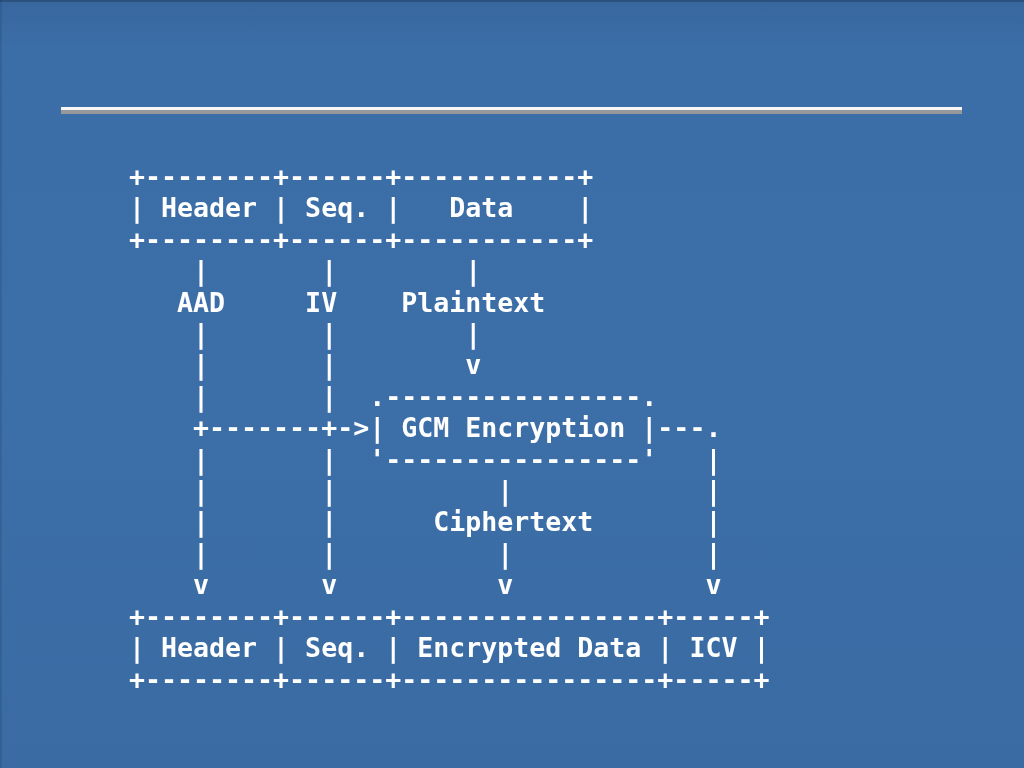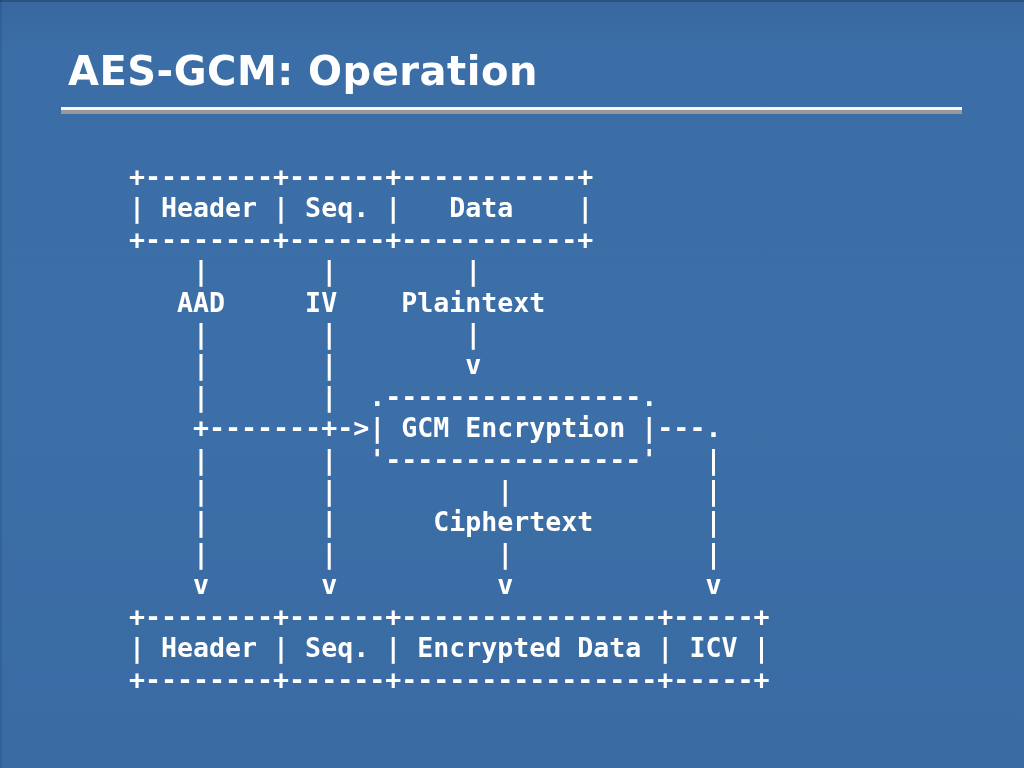--- a/index.html
+++ b/index.html
@@ -50,21 +50,20 @@
     font-weight: bold;
     line-height: 31.4px;
     letter-spacing: 0;
     white-space: pre;
   }
 </style>
 </head>
 <body>
 
 <div class="slide">
-  <h1 class="slide-title">AES-GCM: Operation</h1>
   <div class="title-rule"></div>
   <pre class="ascii-diagram">+--------+------+-----------+
 | Header | Seq. |   Data    |
 +--------+------+-----------+
     |       |        |
    AAD     IV    Plaintext
     |       |        |
     |       |        v
     |       |  .----------------.
     +-------+-&gt;| GCM Encryption |---.

